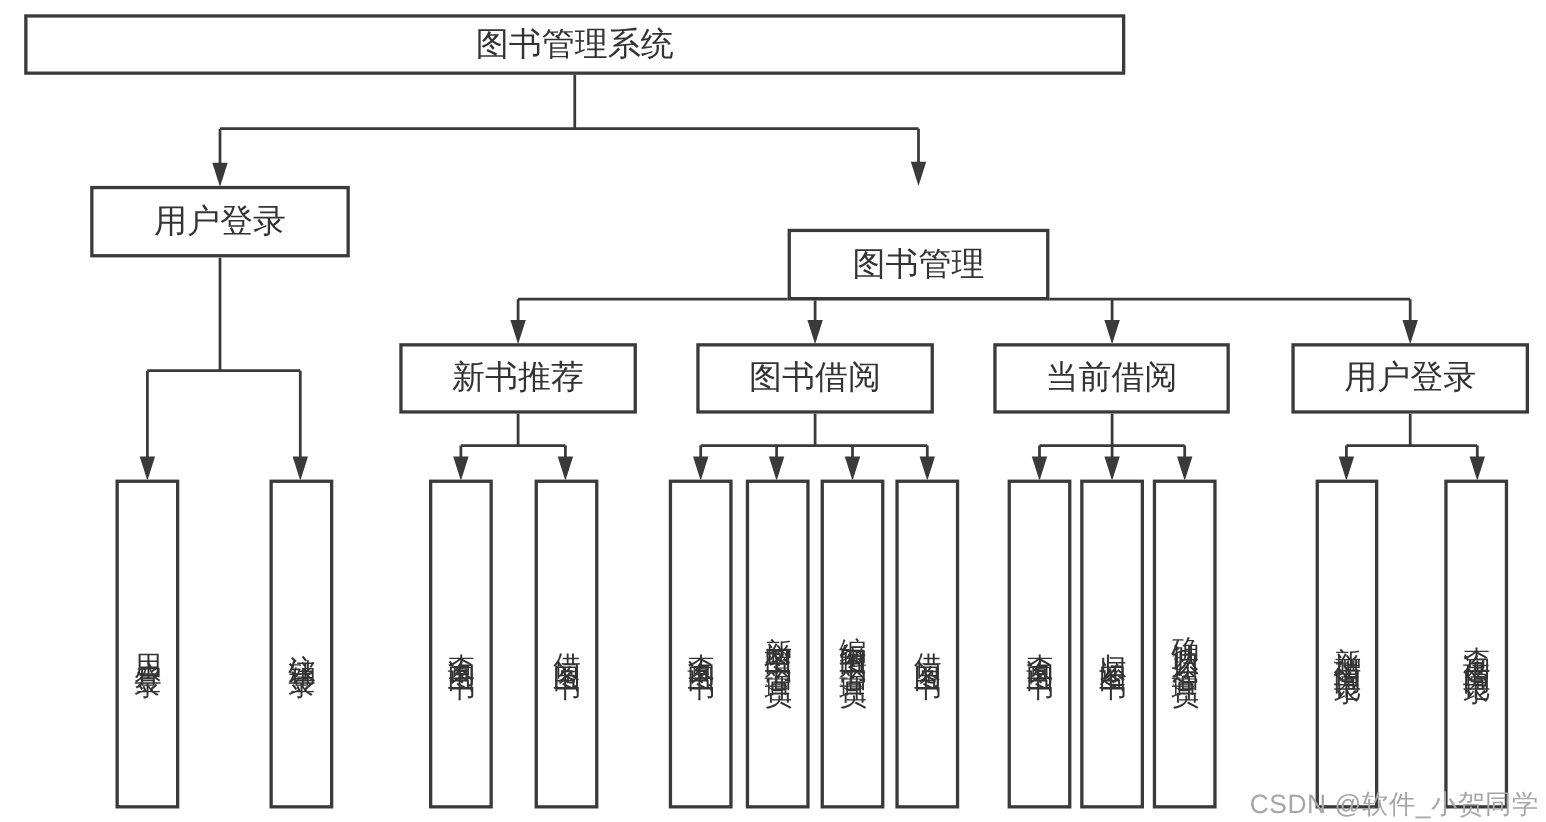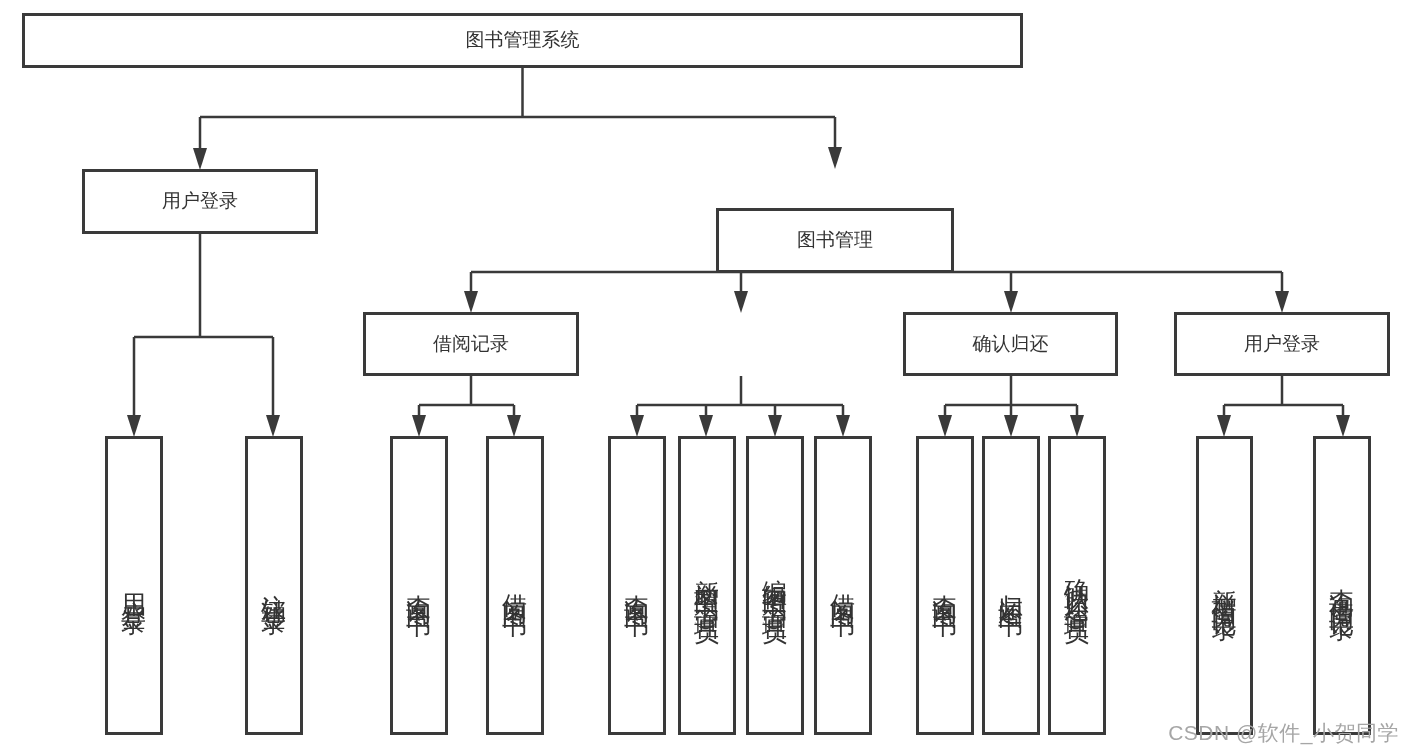--- a/index.html
+++ b/index.html
@@ -25,35 +25,35 @@
   }
   .node {
     position: absolute;
     box-sizing: border-box;
     background: #ffffff;
     border: 3px solid #3a3a3a;
     color: #333333;
     display: flex;
     align-items: center;
     justify-content: center;
-    font-size: 19px;
+    font-size: 30px;
     line-height: 1.2;
     white-space: nowrap;
   }
   .vnode {
     writing-mode: vertical-rl;
     text-orientation: mixed;
     letter-spacing: 6px;
     font-size: 25px;
   }
   .watermark {
     position: absolute;
     right: 6px;
     bottom: 0px;
-    font-size: 21px;
+    font-size: 24px;
     color: #a6a6a6;
     letter-spacing: 0.5px;
     white-space: nowrap;
   }
 </style>
 </head>
 <body>
 
 <div id="canvas">
 
@@ -95,22 +95,23 @@
       <polygon points="1217,415 1231,415 1224,437"></polygon>
       <polygon points="1336,415 1350,415 1343,437"></polygon>
     </g>
   </svg>
 
   <div class="node" style="left:22px; top:13px; width:1001px; height:55px;">图书管理系统</div>
 
   <div class="node" style="left:82px; top:169px; width:236px; height:65px;">用户登录</div>
   <div class="node" style="left:716px; top:168px; width:238px; height:65px;margin-top:40px;">图书管理</div>
 
-  <div class="node" style="left:363px; top:312px; width:216px; height:64px;">借阅记录</div>
-  <div class="node" style="left:903px; top:312px; width:215px; height:64px;">确认归还</div>
+  <div class="node" style="left:363px; top:312px; width:216px; height:64px;">新书推荐</div>
+  <div class="node" style="left:633px; top:312px; width:216px; height:64px;">图书借阅</div>
+  <div class="node" style="left:903px; top:312px; width:215px; height:64px;">当前借阅</div>
   <div class="node" style="left:1174px; top:312px; width:216px; height:64px;">用户登录</div>
 
   <div class="node vnode" style="left:105px; top:436px; width:58px; height:299px;">用户登录</div>
   <div class="node vnode" style="left:245px; top:436px; width:58px; height:299px;">注销登录</div>
 
   <div class="node vnode" style="left:390px; top:436px; width:58px; height:299px;">查询图书</div>
   <div class="node vnode" style="left:486px; top:436px; width:58px; height:299px;">借阅图书</div>
 
   <div class="node vnode" style="left:608px; top:436px; width:58px; height:299px;">查询图书</div>
   <div class="node vnode" style="left:678px; top:436px; width:58px; height:299px;">新增图书（管理员）</div>

